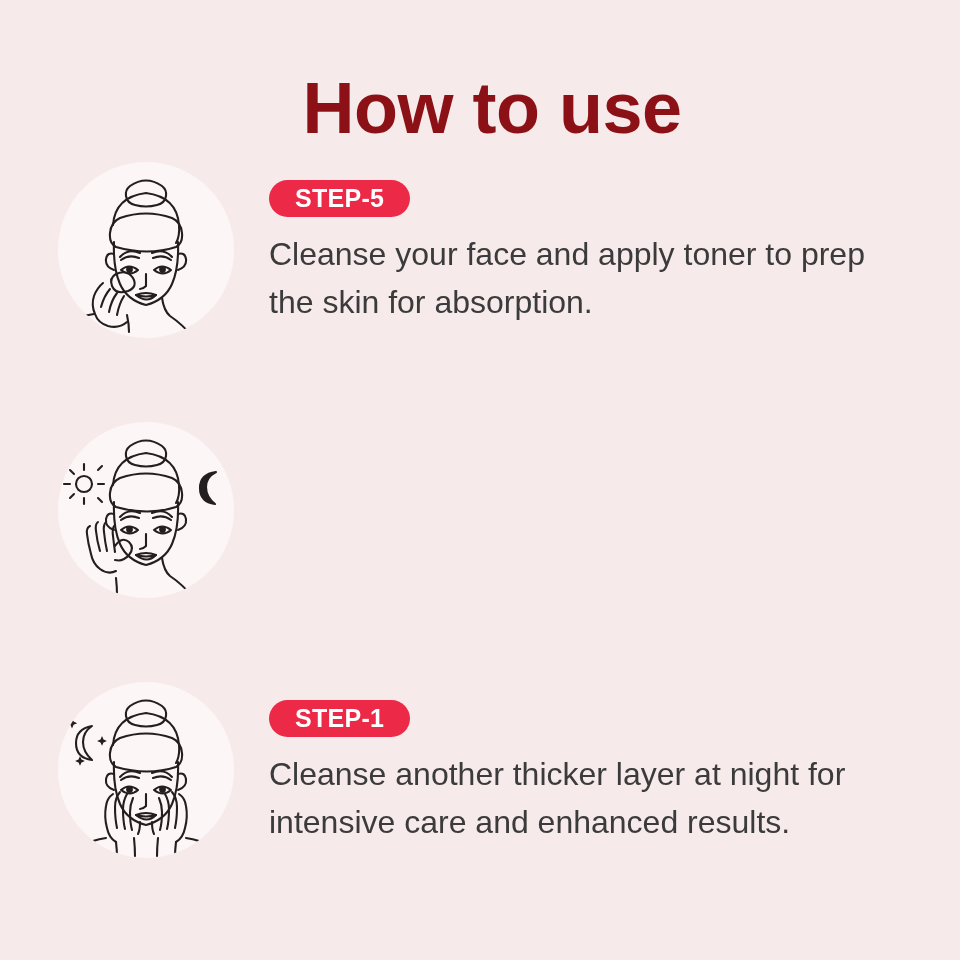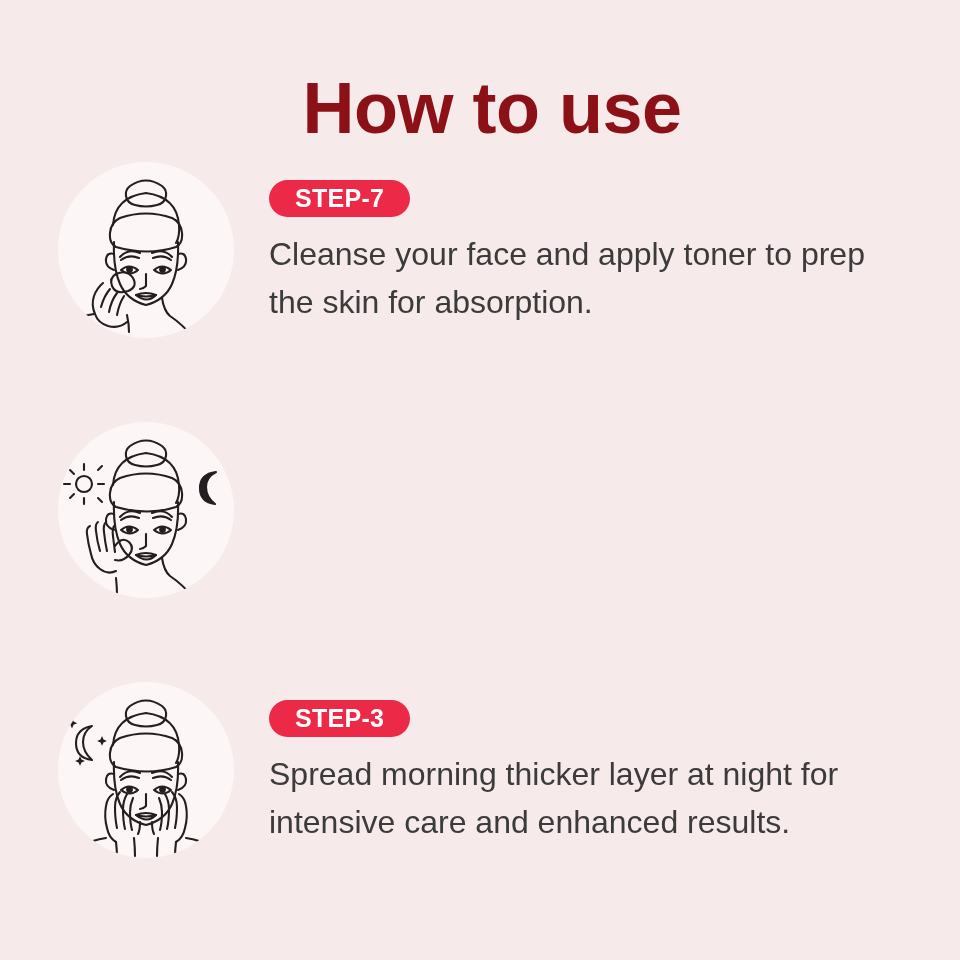--- a/index.html
+++ b/index.html
@@ -134,21 +134,21 @@
             <path d="M45 121 q-6 5 -9 13 q-3 9 1 18 q3 9 13 12 q11 3 19 -4"></path>
             <path d="M52 127 q-6 7 -9 18"></path>
             <path d="M59 131 q-6 8 -8 19"></path>
             <path d="M66 134 q-5 8 -7 19"></path>
             <path d="M36 152 q-7 1 -13 3"></path>
             <path d="M69 153 q2 9 2 17"></path>
           </g>
         </svg>
       </div>
       <div class="step-body">
-        <div class="step-badge">STEP-7</div>
+        <div class="step-badge">STEP-5</div>
         <div class="step-text">Cleanse your face and apply toner to prep the skin for absorption.</div>
       </div>
     </div>
 
     <div class="step-row">
       <div class="icon-circle">
         <svg viewBox="0 0 176 176" xmlns="http://www.w3.org/2000/svg">
           <g fill="none" stroke="#231f20" stroke-width="2.1" stroke-linecap="round" stroke-linejoin="round">
 
             <g>
@@ -246,19 +246,19 @@
             <path d="M114 110 q5 6 5 15 q0 12 -2 21"></path>
             <path d="M107 112 q4 7 4 15 q0 12 -2 20"></path>
             <path d="M101 116 q3 7 3 14 q0 11 -2 18"></path>
             <path d="M128 156 q7 1 13 3"></path>
             <path d="M118 160 q-1 8 -1 16"></path>
             <path d="M100 156 q-1 10 -1 18"></path>
           </g>
         </svg>
       </div>
       <div class="step-body">
-        <div class="step-badge">STEP-3</div>
-        <div class="step-text">Spread morning thicker layer at night for intensive care and enhanced results.</div>
+        <div class="step-badge">STEP-1</div>
+        <div class="step-text">Cleanse another thicker layer at night for intensive care and enhanced results.</div>
       </div>
     </div>
 
   </div>
 </div>
 
 </body></html>

